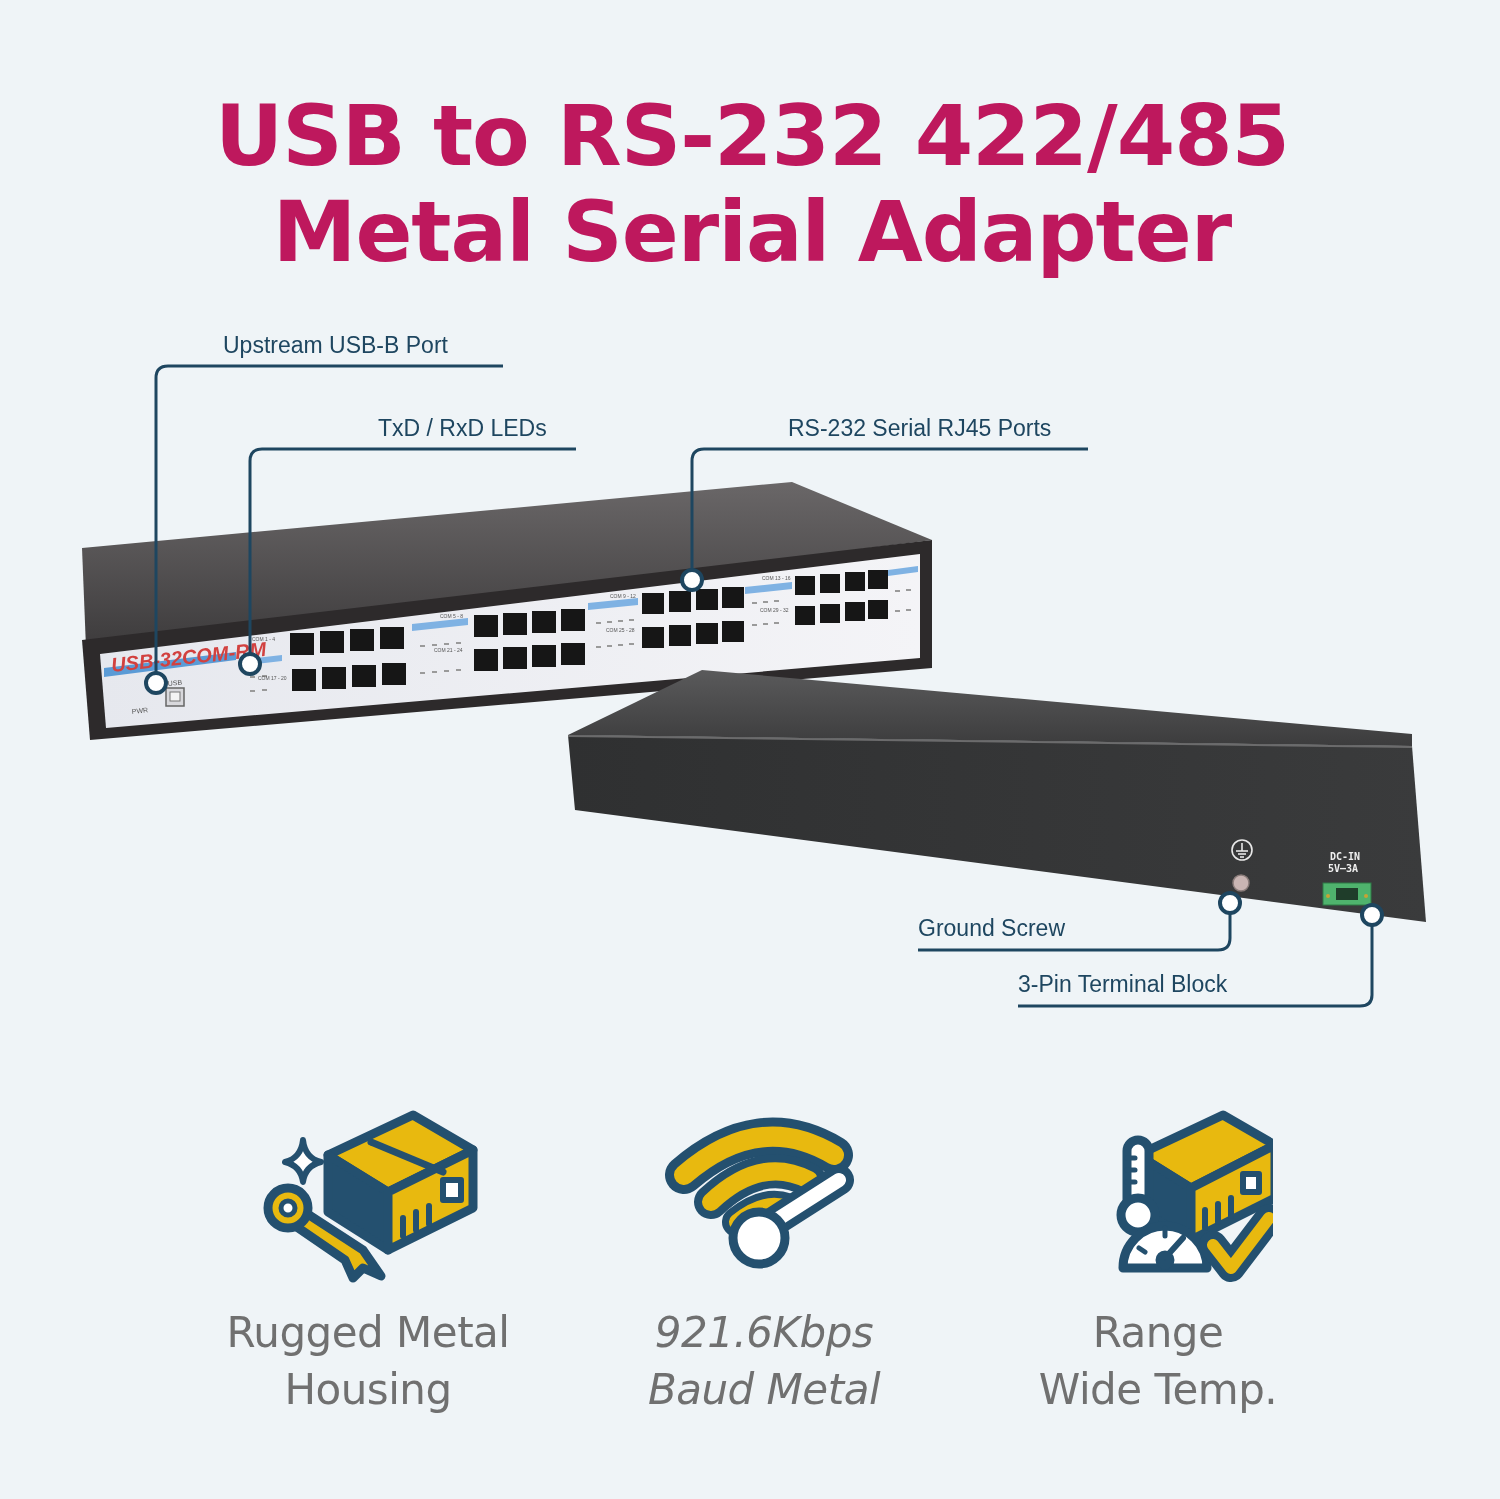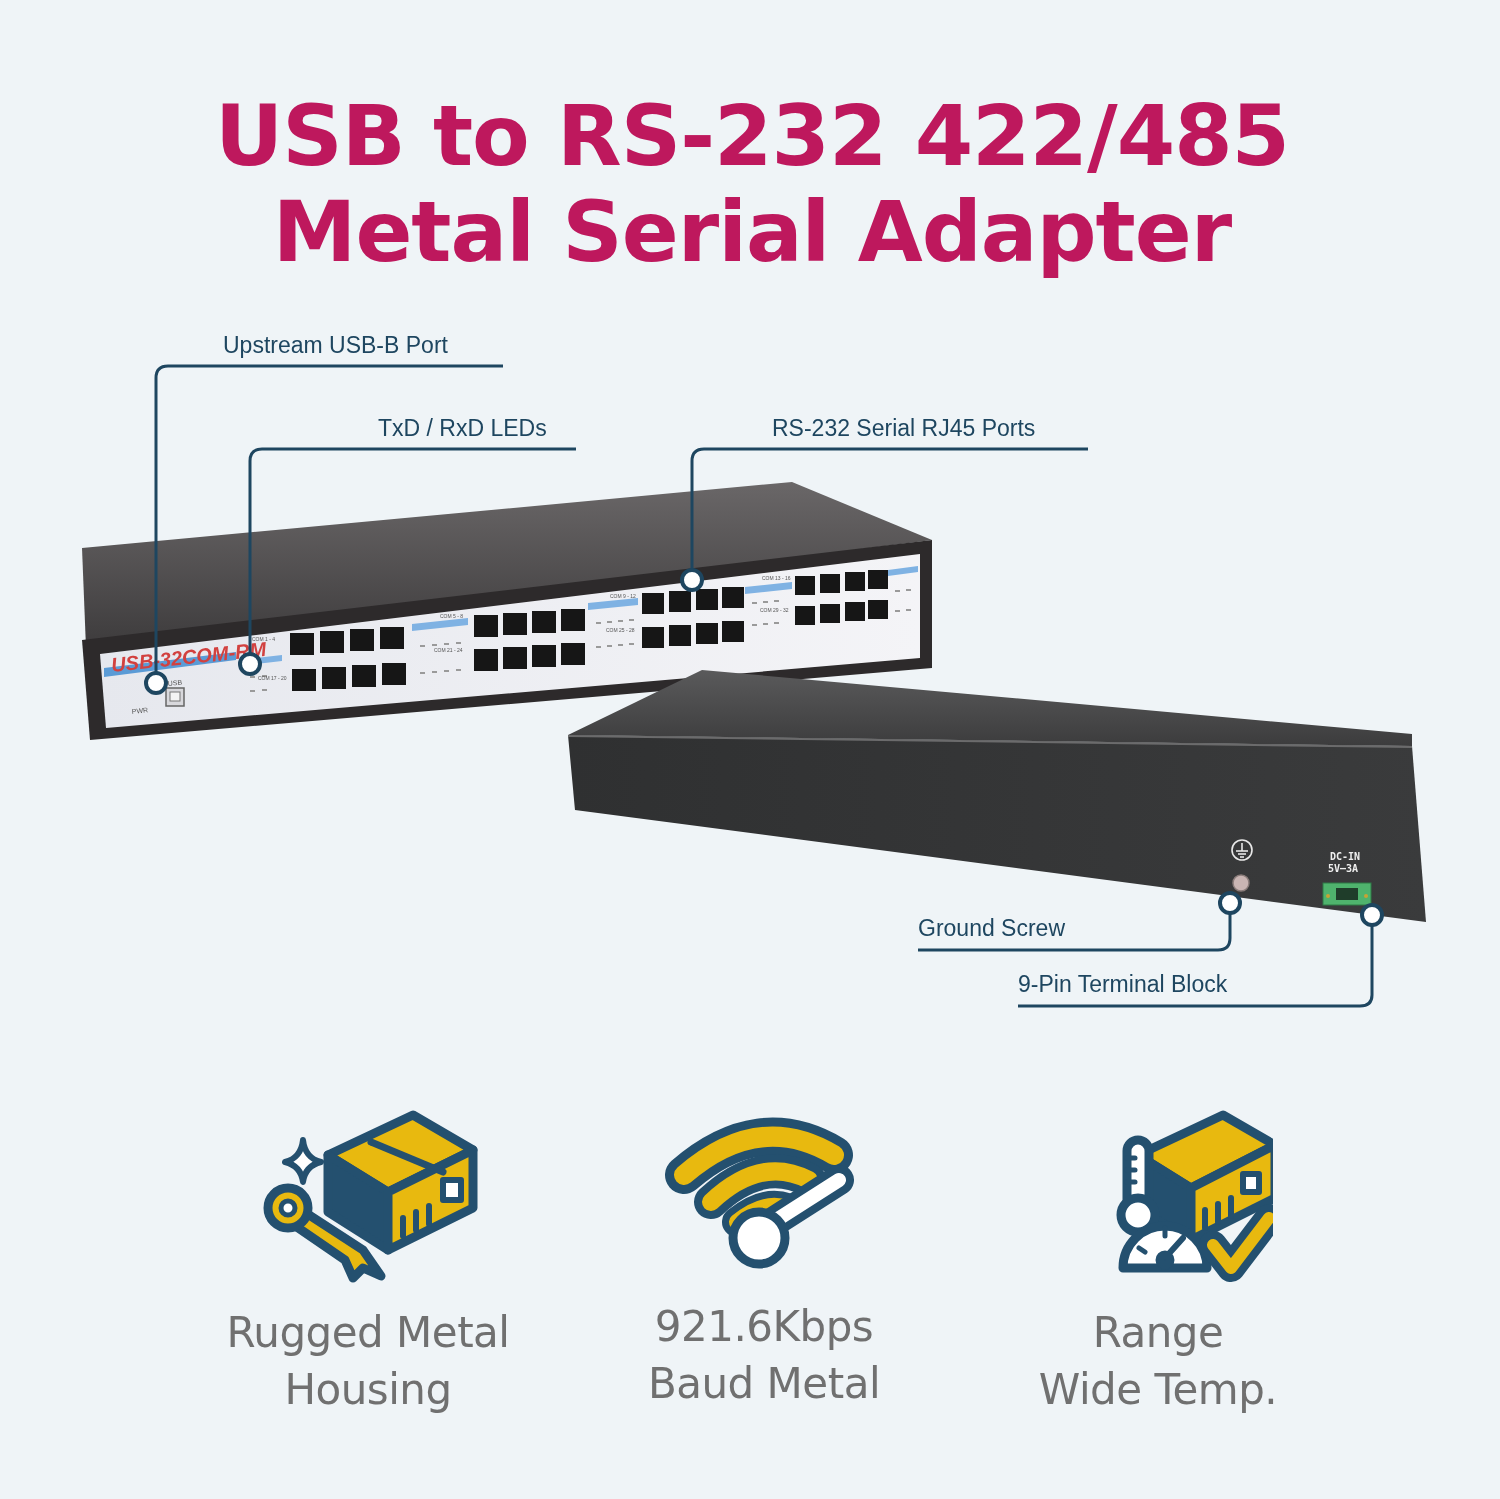--- a/index.html
+++ b/index.html
@@ -206,23 +206,23 @@
     <circle cx="156" cy="683" r="10"></circle>
     <circle cx="250" cy="664" r="10"></circle>
     <circle cx="692" cy="580" r="10"></circle>
     <circle cx="1230" cy="903" r="10"></circle>
     <circle cx="1372" cy="915" r="10"></circle>
   </g>
 </svg>
 
 <div class="callout-label" style="left:223px; top:332px;">Upstream USB-B Port</div>
 <div class="callout-label" style="left:378px; top:415px;">TxD / RxD LEDs</div>
-<div class="callout-label" style="left:772px; top:415px;">RS-232 Serial RJ45 Ports</div>
+<div class="callout-label" style="left:788px; top:415px;">RS-232 Serial RJ45 Ports</div>
 <div class="callout-label" style="left:918px; top:915px;">Ground Screw</div>
-<div class="callout-label" style="left:1018px; top:971px;">9-Pin Terminal Block</div>
+<div class="callout-label" style="left:1018px; top:971px;">3-Pin Terminal Block</div>
 
 <div class="feature" style="left:188px; top:1100px;">
   <svg class="feature-icon" width="230" height="190" viewBox="0 0 230 190">
     <g stroke="#24506f" stroke-width="9" stroke-linejoin="round" stroke-linecap="round">
 
       <polygon points="75,55 160,15 220,50 135,92" fill="#e8b90f"></polygon>
 
       <polygon points="75,55 135,92 135,150 75,112" fill="#24506f"></polygon>
 
       <polygon points="135,92 220,50 220,108 135,150" fill="#e8b90f"></polygon>
@@ -256,21 +256,21 @@
       <path d="M62,102 Q112,55 160,80" stroke="#e8b90f" stroke-width="18"></path>
       <path d="M88,122 Q115,100 138,108" stroke-width="30"></path>
       <path d="M88,122 Q115,100 138,108" stroke="#e8b90f" stroke-width="16"></path>
     </g>
     <g stroke="#24506f" stroke-width="9" stroke-linejoin="round">
       <path d="M118,126 L190,80" stroke-linecap="round" stroke-width="30"></path>
       <path d="M118,126 L190,80" stroke="#ffffff" stroke-linecap="round" stroke-width="14"></path>
       <circle cx="110" cy="138" r="26" fill="#ffffff"></circle>
     </g>
   </svg>
-  <div class="feature-label" style="margin-top:8px;">
+  <div class="feature-label" style="margin-top:14px;font-style:italic;">
     <div>921.6Kbps</div>
     <div>Baud Metal</div>
   </div>
 </div>
 
 <div class="feature" style="left:978px; top:1100px;">
   <svg class="feature-icon" width="230" height="190" viewBox="0 0 230 190">
     <g stroke="#24506f" stroke-width="9" stroke-linejoin="round" stroke-linecap="round">
 
       <polygon points="95,55 180,15 232,45 148,88" fill="#e8b90f"></polygon>

